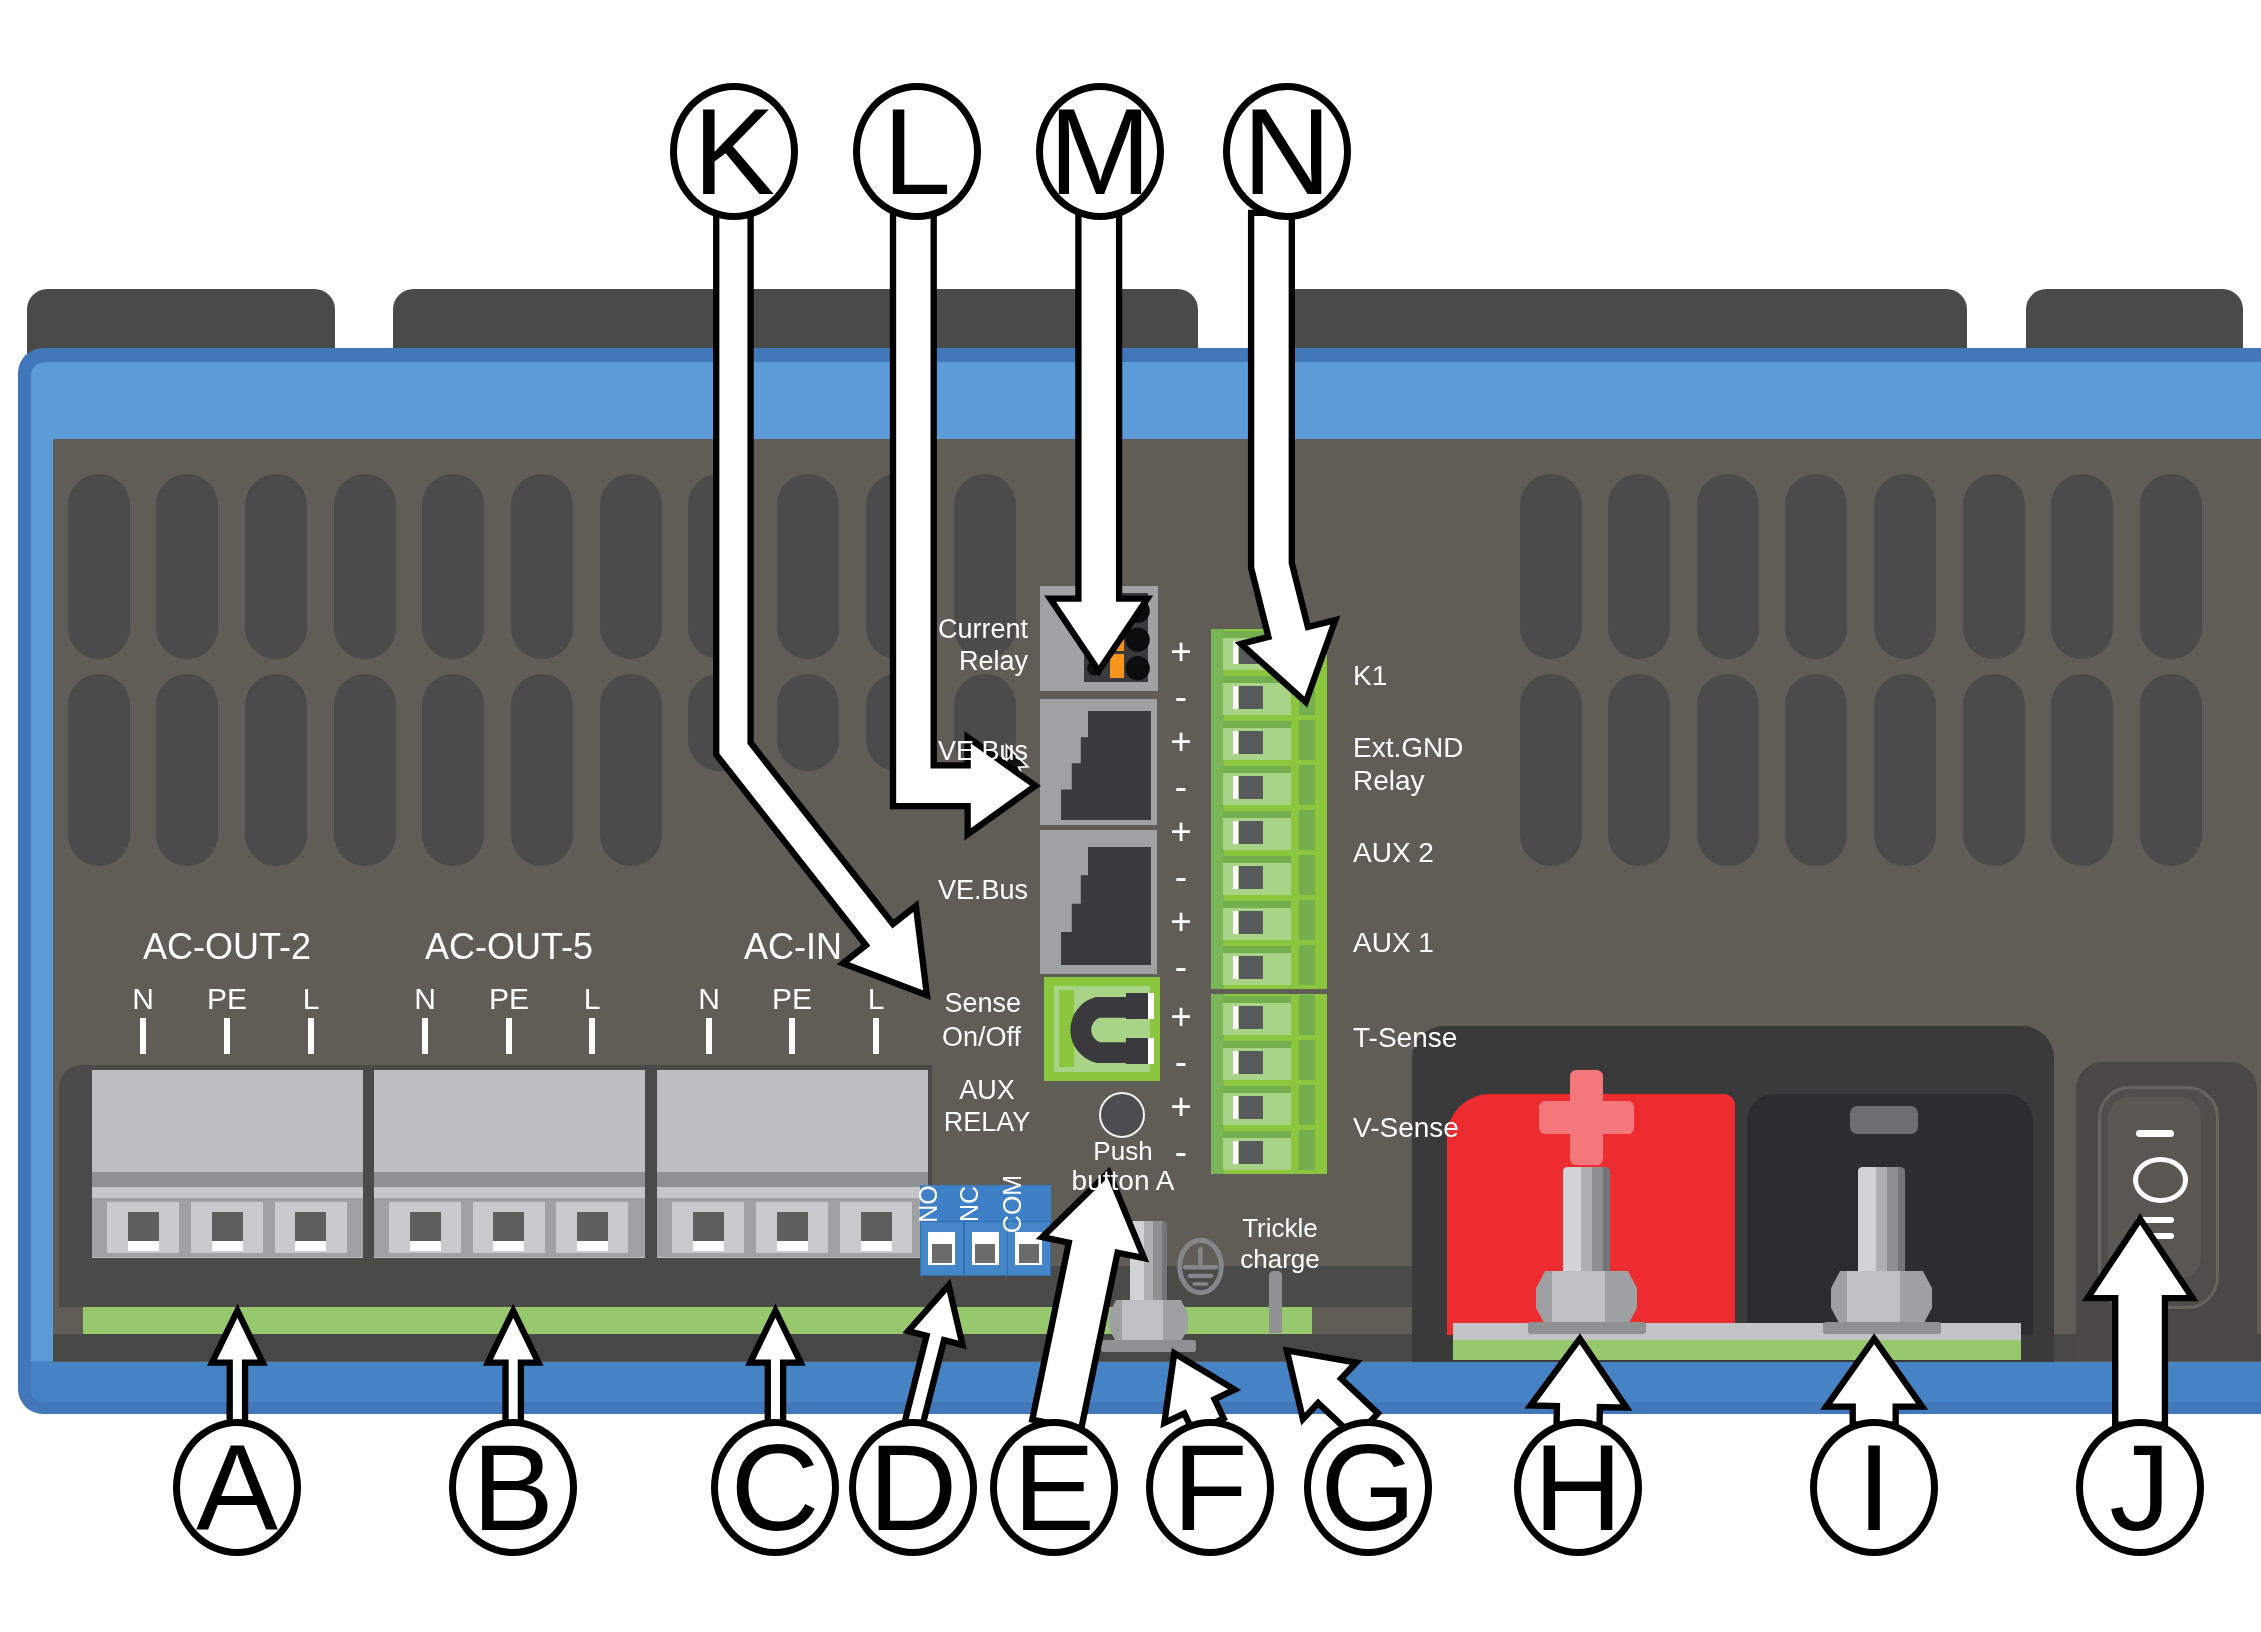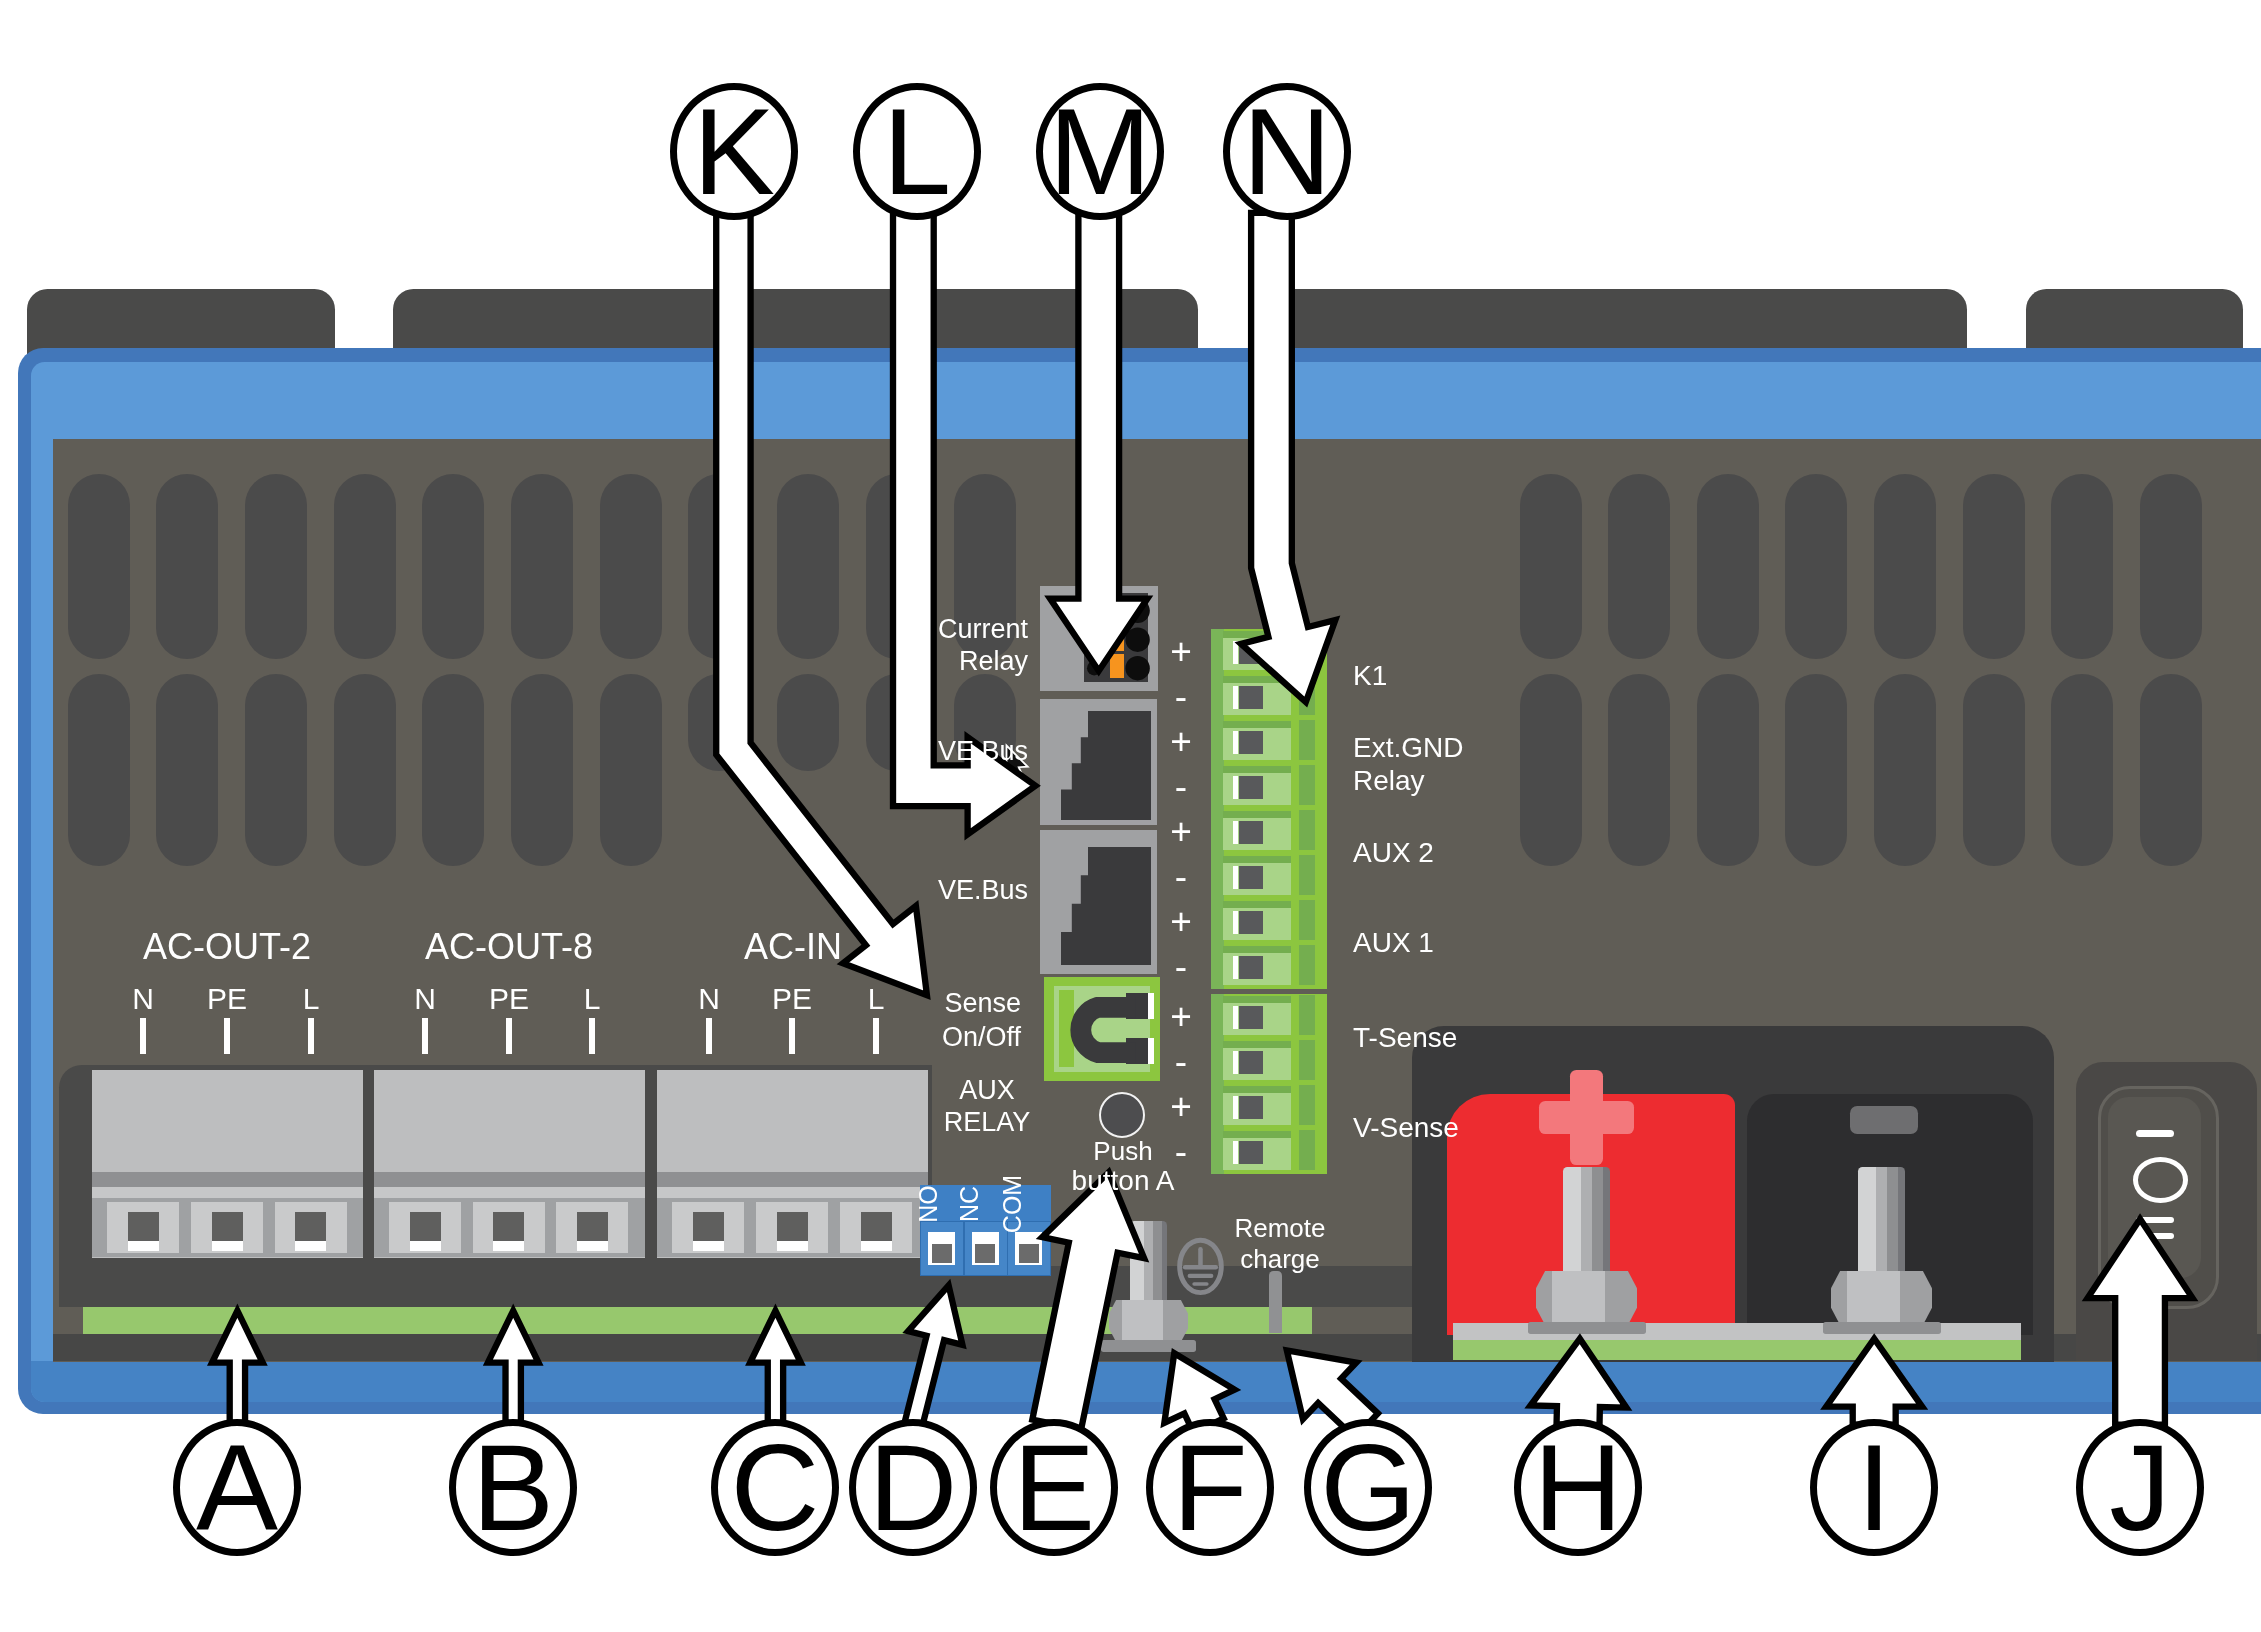--- a/index.html
+++ b/index.html
@@ -302,21 +302,21 @@
       <div class="callout" style="left: 2076px; top: 1419px; width: 114px; height: 123px;">J</div>
     </div>
   <div class="abs" id="labels" style="left:0;top:0;width:2306px;height:1633px;">
       <div class="lbl c" style="left: 227px; top: 947px; font-size: 36px;">AC-OUT-2</div>
       <div class="lbl c" style="left: 143px; top: 999px; font-size: 30px;">N</div>
       <div class="tick" style="left: 140px; top: 1018px;"></div>
       <div class="lbl c" style="left: 227px; top: 999px; font-size: 30px;">PE</div>
       <div class="tick" style="left: 224px; top: 1018px;"></div>
       <div class="lbl c" style="left: 311px; top: 999px; font-size: 30px;">L</div>
       <div class="tick" style="left: 308px; top: 1018px;"></div>
-      <div class="lbl c" style="left: 509px; top: 947px; font-size: 36px;">AC-OUT-8</div>
+      <div class="lbl c" style="left: 509px; top: 947px; font-size: 36px;">AC-OUT-5</div>
       <div class="lbl c" style="left: 425px; top: 999px; font-size: 30px;">N</div>
       <div class="tick" style="left: 422px; top: 1018px;"></div>
       <div class="lbl c" style="left: 509px; top: 999px; font-size: 30px;">PE</div>
       <div class="tick" style="left: 506px; top: 1018px;"></div>
       <div class="lbl c" style="left: 592px; top: 999px; font-size: 30px;">L</div>
       <div class="tick" style="left: 589px; top: 1018px;"></div>
       <div class="lbl c" style="left: 793px; top: 947px; font-size: 36px;">AC-IN</div>
       <div class="lbl c" style="left: 709px; top: 999px; font-size: 30px;">N</div>
       <div class="tick" style="left: 706px; top: 1018px;"></div>
       <div class="lbl c" style="left: 792px; top: 999px; font-size: 30px;">PE</div>
@@ -338,21 +338,21 @@
       <div class="lbl r" style="left: 1028px; top: 629px; font-size: 27px;">Current</div>
       <div class="lbl r" style="left: 1028px; top: 661px; font-size: 27px;">Relay</div>
       <div class="lbl r" style="left: 1028px; top: 751px; font-size: 27px;">VE.Bus</div>
       <div class="lbl r" style="left: 1028px; top: 890px; font-size: 27px;">VE.Bus</div>
       <div class="lbl r" style="left: 1021px; top: 1003px; font-size: 27px;">Sense</div>
       <div class="lbl r" style="left: 1021px; top: 1037px; font-size: 27px;">On/Off</div>
       <div class="lbl c" style="left: 987px; top: 1090px; font-size: 27px;">AUX</div>
       <div class="lbl c" style="left: 987px; top: 1122px; font-size: 27px;">RELAY</div>
       <div class="lbl c" style="left: 1123px; top: 1151px; font-size: 26px;">Push</div>
       <div class="lbl c" style="left: 1123px; top: 1181px; font-size: 28px;">button A</div>
-      <div class="lbl c" style="left: 1280px; top: 1228px; font-size: 26px;">Remote</div>
+      <div class="lbl c" style="left: 1280px; top: 1228px; font-size: 26px;">Trickle</div>
       <div class="lbl c" style="left: 1280px; top: 1259px; font-size: 26px;">charge</div>
       <div class="lbl l" style="left: 1353px; top: 676px; font-size: 28px;">K1</div>
       <div class="lbl l" style="left: 1353px; top: 748px; font-size: 28px;">Ext.GND</div>
       <div class="lbl l" style="left: 1353px; top: 781px; font-size: 28px;">Relay</div>
       <div class="lbl l" style="left: 1353px; top: 853px; font-size: 28px;">AUX 2</div>
       <div class="lbl l" style="left: 1353px; top: 943px; font-size: 28px;">AUX 1</div>
       <div class="lbl l" style="left: 1353px; top: 1038px; font-size: 28px;">T-Sense</div>
       <div class="lbl l" style="left: 1353px; top: 1128px; font-size: 28px;">V-Sense</div>
       <div class="lbl rot" style="left: 941px; top: 1179px; font-size: 25px;">NO</div>
       <div class="lbl rot" style="left: 982px; top: 1179px; font-size: 25px;">NC</div>

